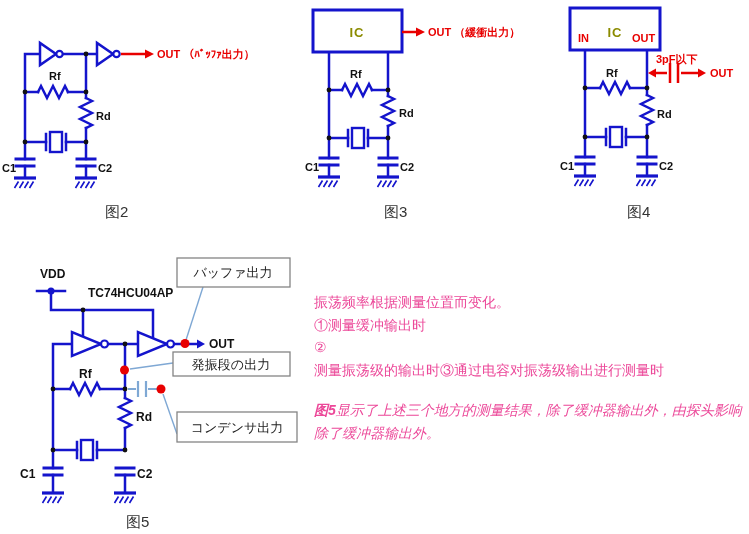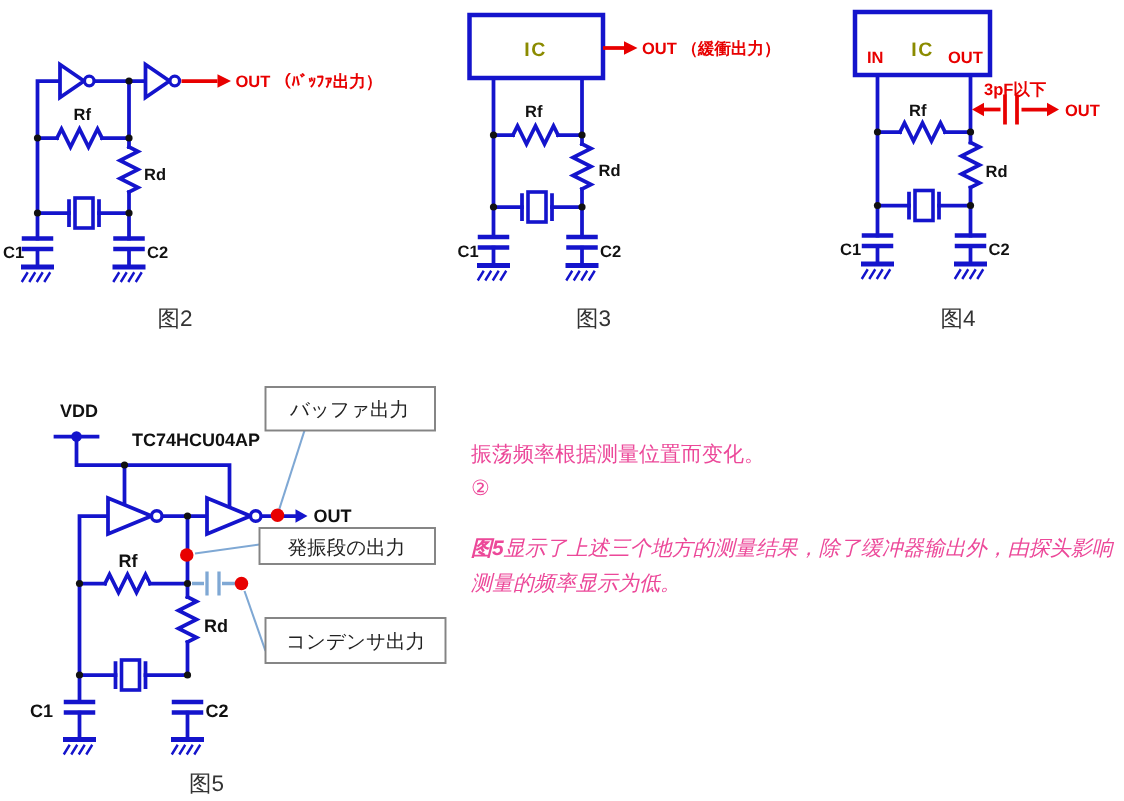--- a/index.html
+++ b/index.html
@@ -215,17 +215,19 @@
     <rect class="cobox" x="173" y="102" width="117" height="24"></rect>
     <text class="cotxt" x="231" y="119" text-anchor="middle">発振段の出力</text>
     <rect class="cobox" x="177" y="162" width="120" height="30"></rect>
     <text class="cotxt" x="237" y="182" text-anchor="middle">コンデンサ出力</text>
 
     <text class="figcap" x="126" y="277">图5</text>
   </svg>
 
   <div class="bodytext">
     <p>振荡频率根据测量位置而变化。</p>
+    <p>①测量缓冲输出时</p>
     <p>②</p>
-    <p class="para2"><b>图5</b><span>显示了上述三个地方的测量结果，除了缓冲器输出外，由探头影响</span><br><span>测量的频率显示为低。</span></p>
+    <p>测量振荡级的输出时③通过电容对振荡级输出进行测量时</p>
+    <p class="para2"><b>图5</b><span>显示了上述三个地方的测量结果，除了缓冲器输出外，由探头影响</span><br><span>除了缓冲器输出外。</span></p>
   </div>
 
 </div>
 
 </body></html>

